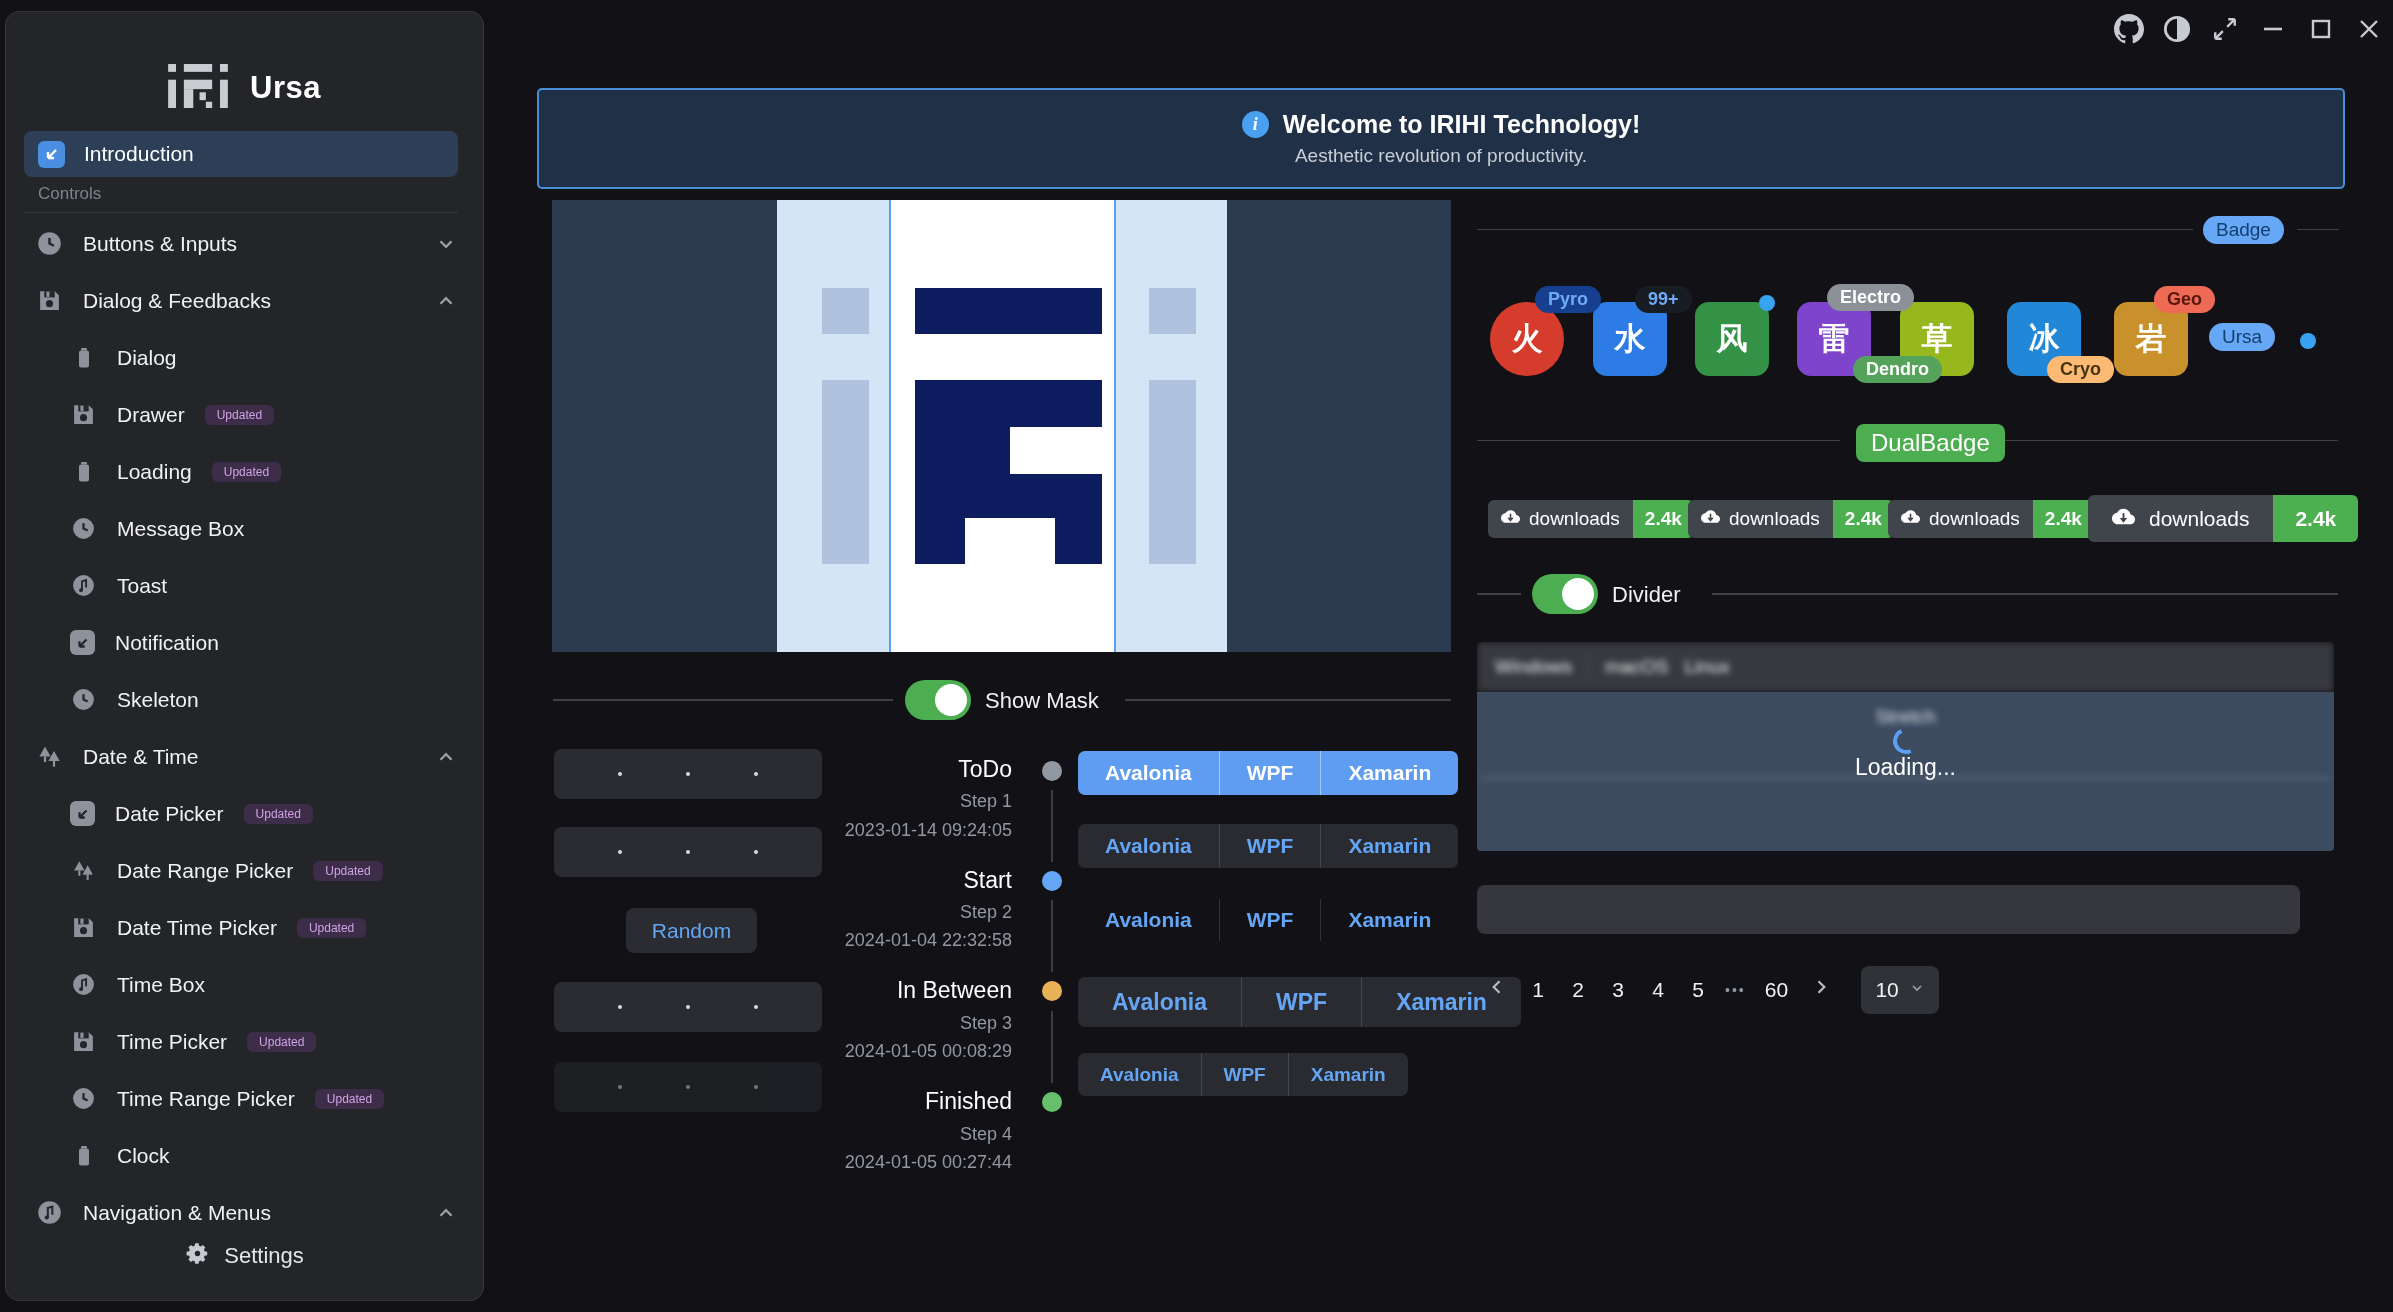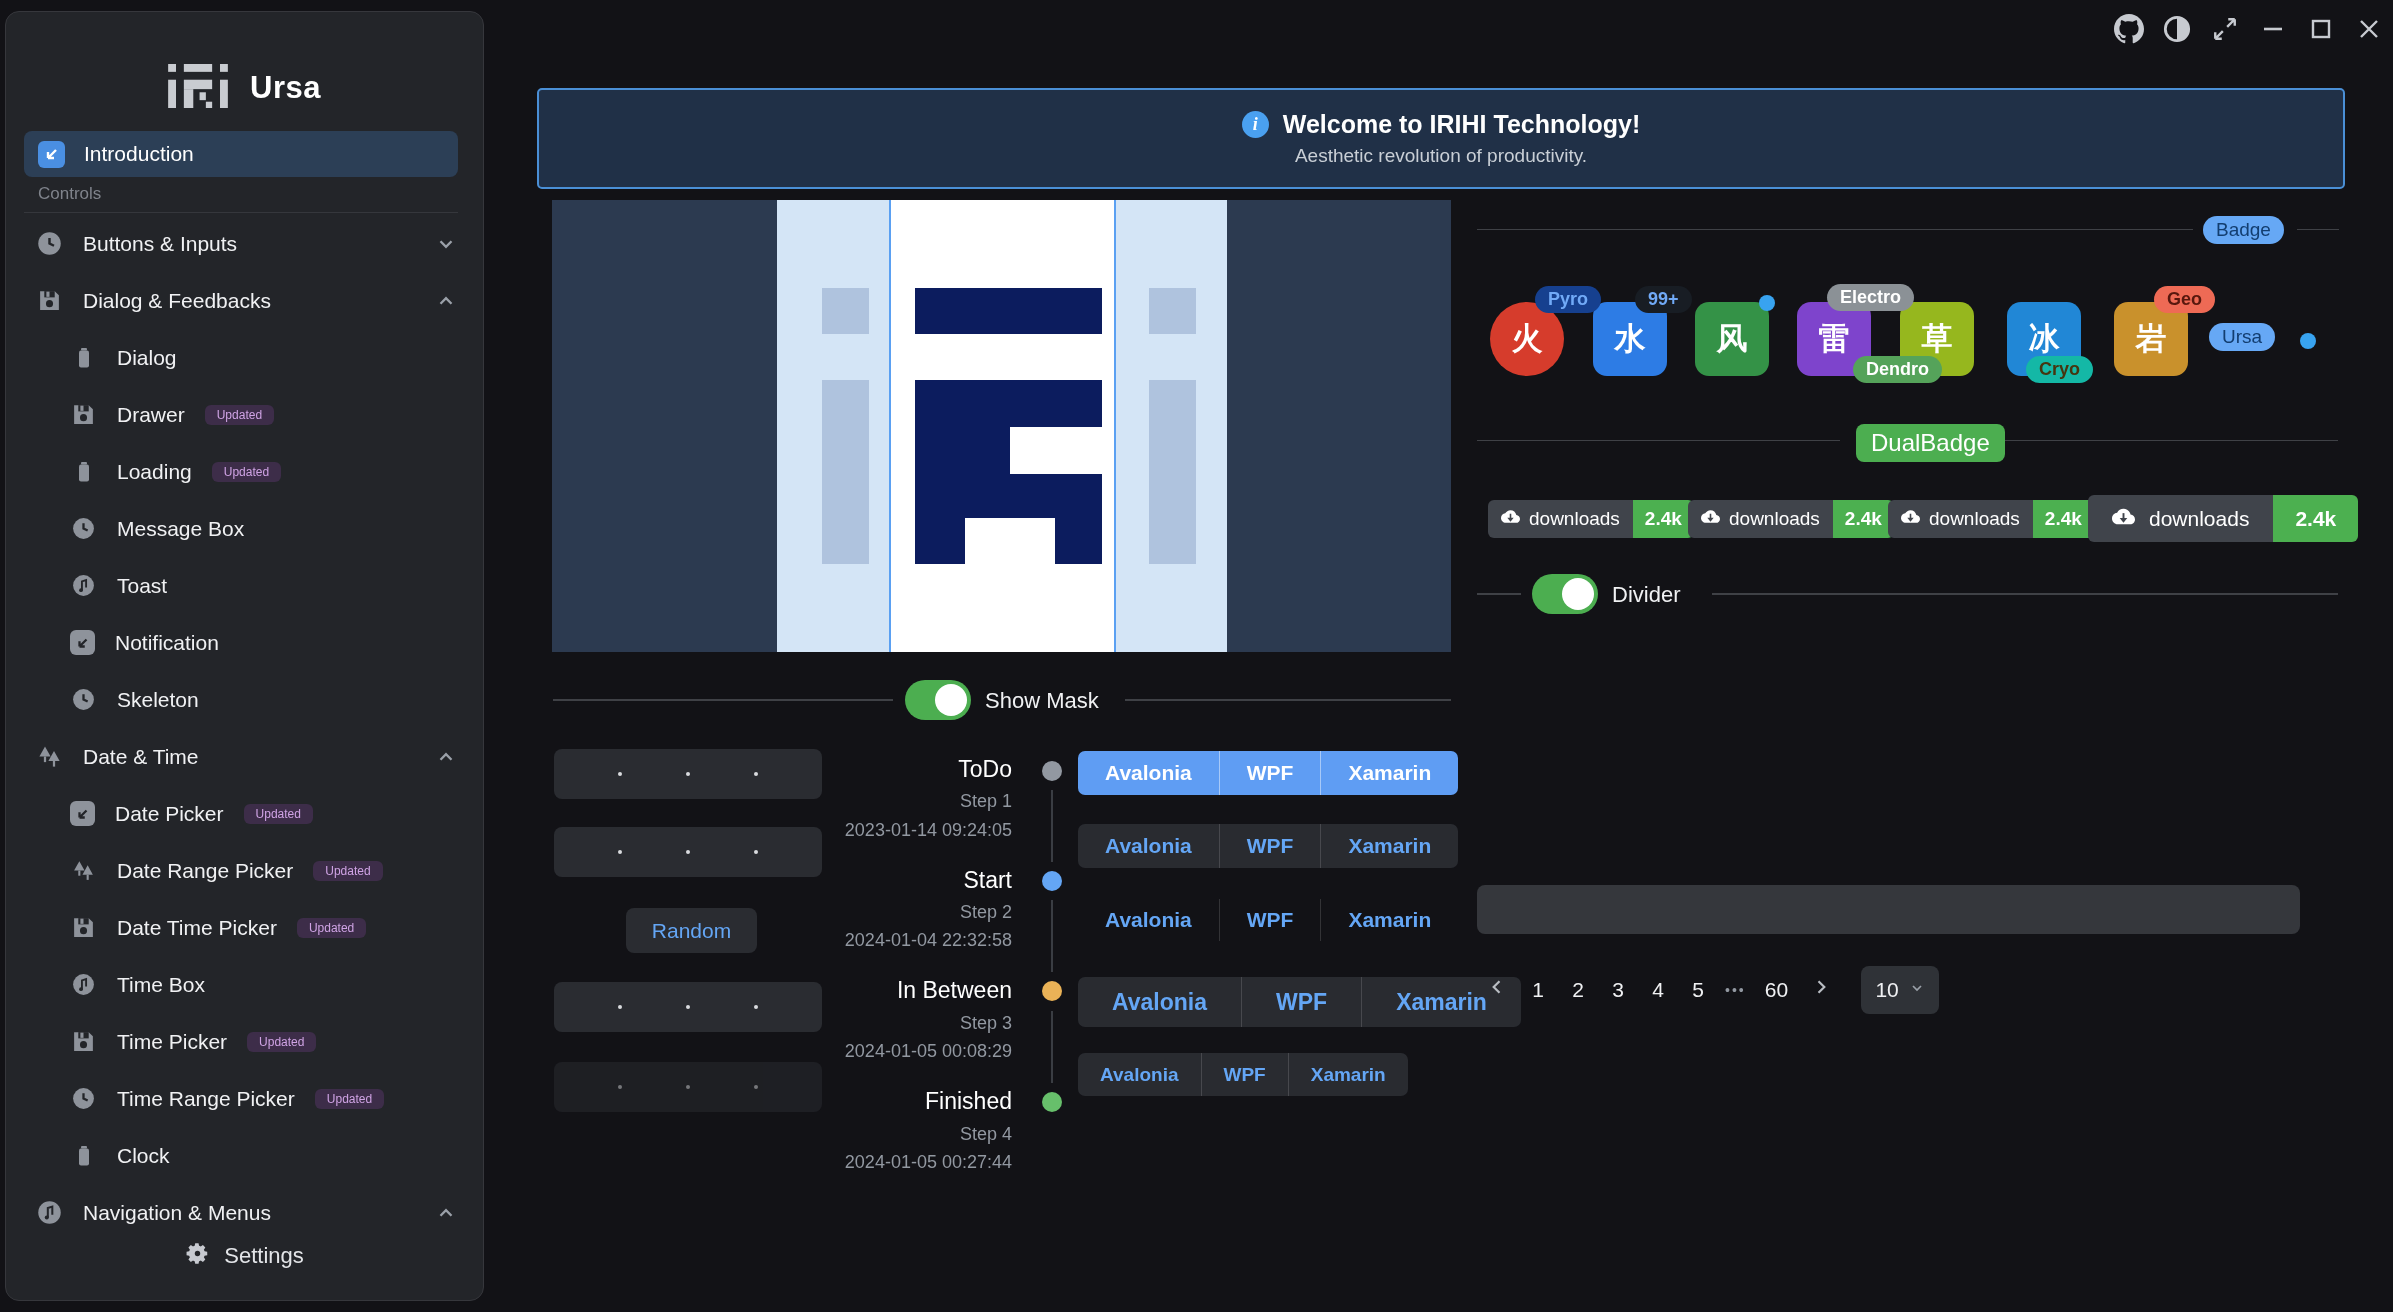--- a/index.html
+++ b/index.html
@@ -564,21 +564,21 @@
     <div class="bicon" style="left:1797px;background:#7e44cc">
       <span>雷</span>
       <span class="pill" style="left:30px;top:-18px;background:#8b9196;color:#ffffff">Electro</span>
       <span class="pill" style="left:56px;top:54px;background:#55a35a;color:#ffffff">Dendro</span>
     </div>
     <div class="bicon" style="left:1900px;background:#96b71e">
       <span>草</span>
     </div>
     <div class="bicon" style="left:2007px;background:#2187d6">
       <span>冰</span>
-      <span class="pill" style="left:19px;top:54px;background:#14b8a6;color:#46350f">Cryo</span>
+      <span class="pill" style="left:40px;top:54px;background:#fdba74;color:#46350f">Cryo</span>
     </div>
     <div class="bicon" style="left:2114px;background:#c9912c">
       <span>岩</span>
       <span class="pill" style="left:40px;top:-16px;background:#ee6a55;color:#58180e">Geo</span>
     </div>
     <span class="pill" style="left:2209px;top:323px;background:#66a8f5;color:#133e70;font-size:19px">Ursa</span>
     <span class="bdot" style="left:2300px;top:333px"></span>
   </div>
 
   <div class="divline" style="left:1477px;top:440px;width:363px;height:1px"></div>
@@ -630,20 +630,36 @@
     <span class="seg2">2.4k</span>
   </div>
 
   <div class="divline" style="left:1477px;top:593px;width:44px"></div>
   <div class="toggle" style="left:1532px;top:574px">
       <span class="knob"></span>
     </div>
   <div class="divlabel" style="left:1612px;top:582px">Divider</div>
   <div class="divline" style="left:1712px;top:593px;width:626px"></div>
 
+  <div id="loadbox">
+    <div id="loadtabs">
+      <span class="tab">Windows</span>
+      <span class="tsep"></span>
+      <span class="tab">macOS</span>
+      <span class="tab">Linux</span>
+    </div>
+    <div id="loadpanel">
+      <div class="blurwrap">
+        <div class="stretch-label">Stretch</div>
+        <div class="panel-line"></div>
+      </div>
+      <div class="spinner"></div>
+      <div class="loading-text">Loading...</div>
+    </div>
+  </div>
 
   <div id="emptybar"></div>
 
   <div id="pager">
     <span class="nav"><svg width="20" height="20" viewBox="0 0 24 24" fill="none" stroke="#b9bdc3" stroke-width="2.6">
           <path d="M15 5 l-7 7 7 7"></path>
         </svg></span>
     <span class="pg">1</span>
     <span class="pg">2</span>
     <span class="pg">3</span>

